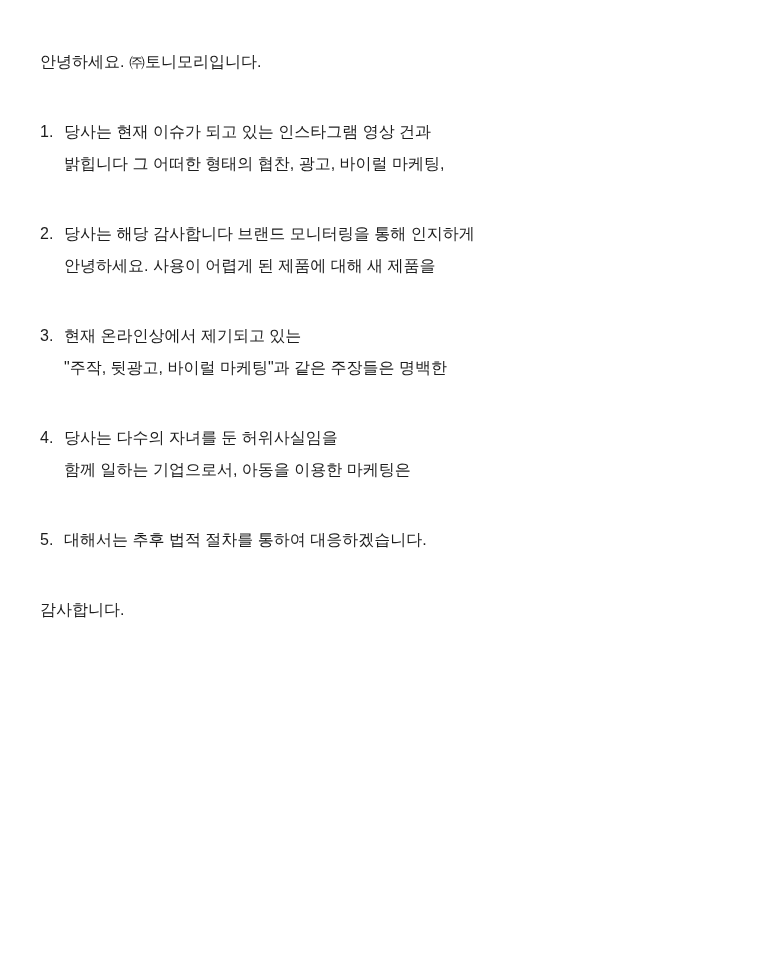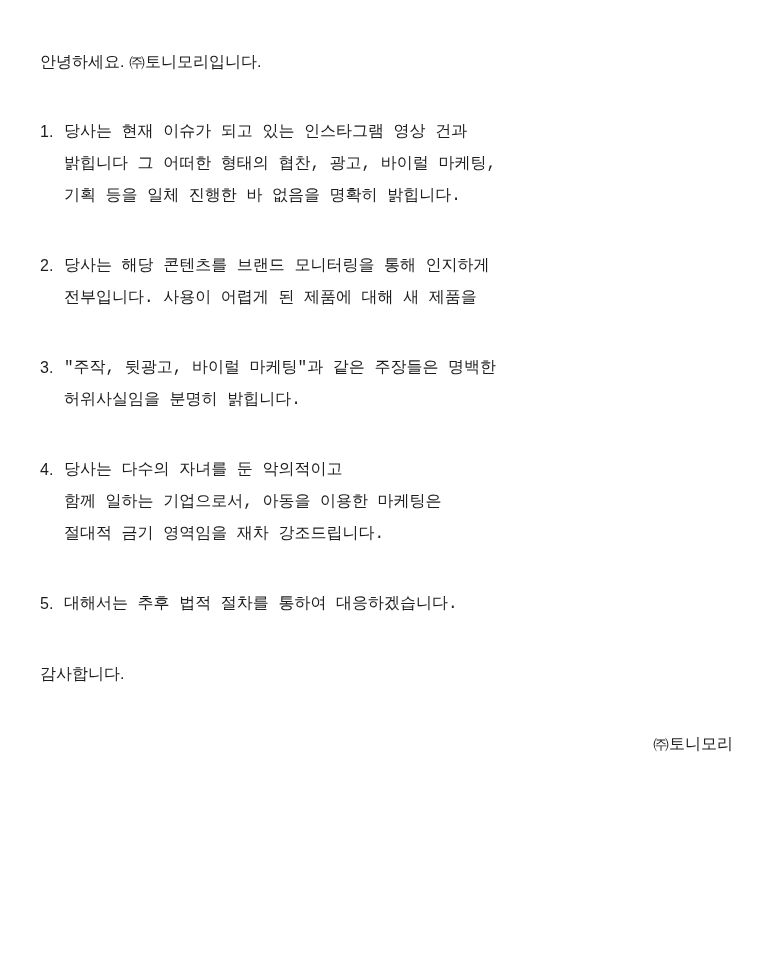--- a/index.html
+++ b/index.html
@@ -31,72 +31,68 @@
   .item .num {
     flex: 0 0 24px;
     width: 24px;
   }
   .item .lines {
     flex: 1 1 auto;
     min-width: 0;
   }
   .line {
     white-space: nowrap;
-    font-family: Liberation Mono, monospace;
   }
   .signature {
     text-align: right;
     margin-top: 38px;
   }
 </style>
 </head>
 <body style="background: rgb(255, 255, 255);">
 
 <div class="page" style="background: rgb(255, 255, 255); color: rgb(28, 28, 28);">
 
   <div class="block greeting">안녕하세요. ㈜토니모리입니다.</div>
 
   <div class="block item">
     <div class="num">1.</div>
     <div class="lines">
       <div class="line">당사는 현재 이슈가 되고 있는 인스타그램 영상 건과</div>
       <div class="line">밝힙니다 그 어떠한 형태의 협찬, 광고, 바이럴 마케팅,</div>
-      <div class="line">기획 등을 일체 진행한 바 없음을 명확히 밝힙니다.</div>
     </div>
   </div>
 
   <div class="block item">
     <div class="num">2.</div>
     <div class="lines">
-      <div class="line">당사는 해당 콘텐츠를 브랜드 모니터링을 통해 인지하게</div>
-      <div class="line">전부입니다. 사용이 어렵게 된 제품에 대해 새 제품을</div>
+      <div class="line">당사는 해당 감사합니다 브랜드 모니터링을 통해 인지하게</div>
+      <div class="line">안녕하세요. 사용이 어렵게 된 제품에 대해 새 제품을</div>
     </div>
   </div>
 
   <div class="block item">
     <div class="num">3.</div>
     <div class="lines">
+      <div class="line">현재 온라인상에서 제기되고 있는</div>
       <div class="line">"주작, 뒷광고, 바이럴 마케팅"과 같은 주장들은 명백한</div>
-      <div class="line">허위사실임을 분명히 밝힙니다.</div>
     </div>
   </div>
 
   <div class="block item">
     <div class="num">4.</div>
     <div class="lines">
-      <div class="line">당사는 다수의 자녀를 둔 악의적이고</div>
+      <div class="line">당사는 다수의 자녀를 둔 허위사실임을</div>
       <div class="line">함께 일하는 기업으로서, 아동을 이용한 마케팅은</div>
-      <div class="line">절대적 금기 영역임을 재차 강조드립니다.</div>
     </div>
   </div>
 
   <div class="block item">
     <div class="num">5.</div>
     <div class="lines">
       <div class="line">대해서는 추후 법적 절차를 통하여 대응하겠습니다.</div>
     </div>
   </div>
 
   <div class="block closing">감사합니다.</div>
 
-  <div class="signature">㈜토니모리</div>
 
 </div>
 
 </body></html>

